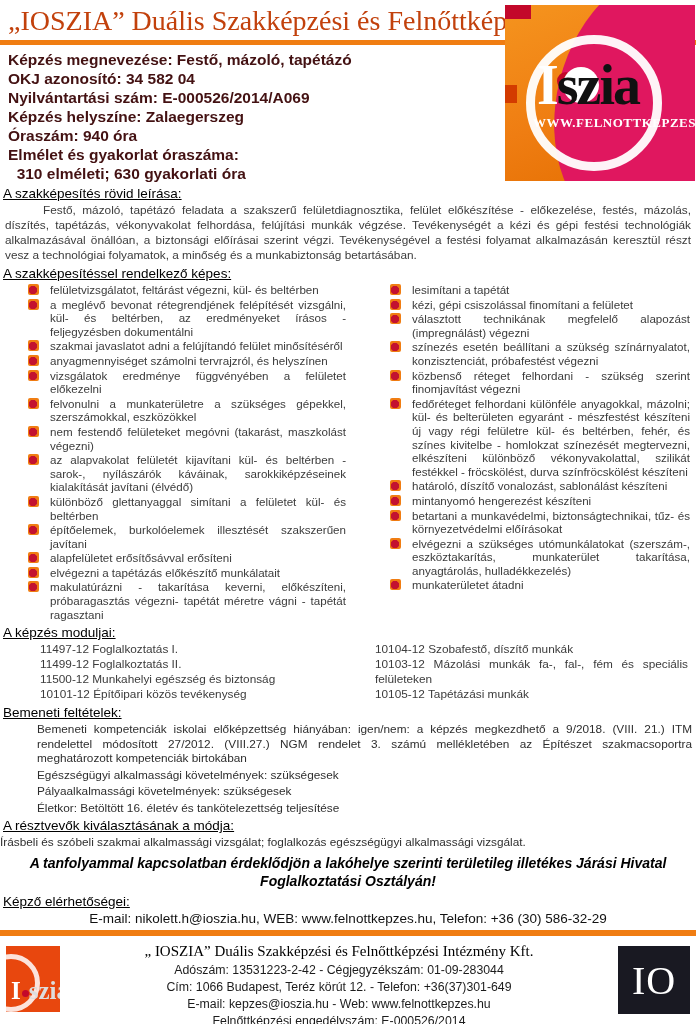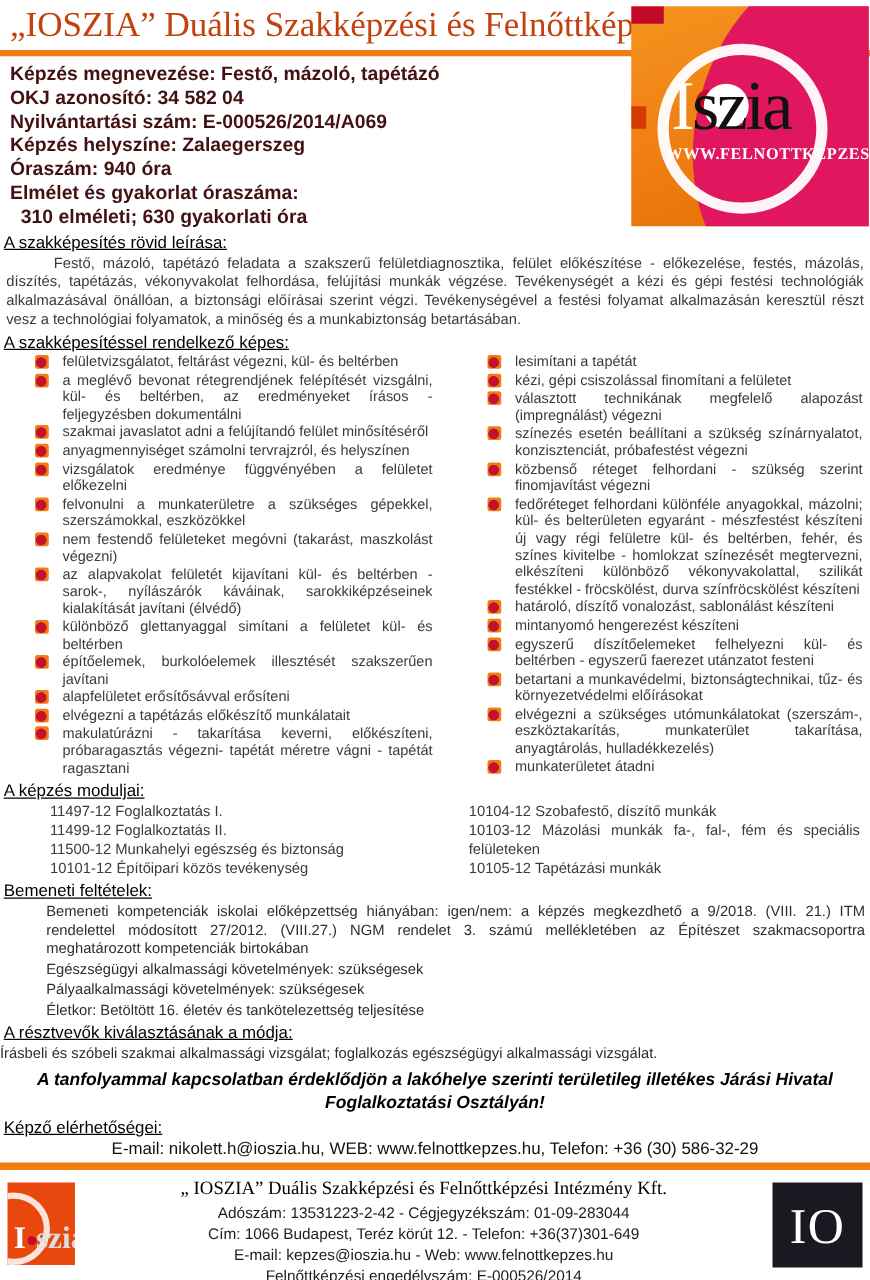--- a/index.html
+++ b/index.html
@@ -15,21 +15,21 @@
         background:linear-gradient(160deg,#F5941E 0%,#EF7D12 55%,#E46E00 100%);}
   .logo-pink{position:absolute;left:52px;top:-35px;width:185px;height:265px;background:#E0175F;
              border-radius:50%;transform:rotate(14deg);}
   .logo-sq-tl{position:absolute;left:0;top:0;width:26px;height:14px;background:#C3082A;}
   .logo-sq-left{position:absolute;left:0;top:80px;width:12px;height:18px;background:#D33B00;}
   .logo-ring{position:absolute;left:21px;top:30px;width:136px;height:136px;border:9px solid #fff;
              border-radius:50%;box-sizing:border-box;opacity:.95;}
   .logo-red-dot{position:absolute;left:52px;top:67px;width:18px;height:18px;border-radius:50%;background:#C3082A;}
   .logo-s-bg{position:absolute;left:58px;top:62px;width:36px;height:36px;border-radius:50%;background:#fff;}
   .logo-wordmark{position:absolute;left:32px;top:52px;font-family:"Liberation Serif",serif;
-                 font-weight:400;font-size:56px;line-height:1;letter-spacing:-2px;}
+                 font-weight:700;font-size:56px;line-height:1;letter-spacing:-2px;}
   .logo-i{color:#fff;} .logo-szia{color:#111;}
   .logo-url{position:absolute;left:28px;top:110px;color:#fff;font-family:"Liberation Serif",serif;
             font-weight:700;font-size:13px;letter-spacing:.5px;}
 
   
   .course{margin:5px 0 0 8px;}
   .course-line{font-weight:700;font-size:15.5px;line-height:19px;color:#431112;white-space:pre-wrap;}
 
   
   .sec-head{font-size:13.5px;color:#000;text-decoration:underline;margin:3px 0 2px 3px;}
@@ -227,24 +227,20 @@
         <div class="li">
           <span class="dot"></span>
           <span class="li-text">határoló, díszítő vonalozást, sablonálást készíteni</span>
         </div>
 
         <div class="li">
           <span class="dot"></span>
           <span class="li-text">mintanyomó hengerezést készíteni</span>
         </div>
 
-        <div class="li">
-          <span class="dot"></span>
-          <span class="li-text">egyszerű díszítőelemeket felhelyezni kül- és beltérben - egyszerű faerezet utánzatot festeni</span>
-        </div>
 
         <div class="li">
           <span class="dot"></span>
           <span class="li-text">betartani a munkavédelmi, biztonságtechnikai, tűz- és környezetvédelmi előírásokat</span>
         </div>
 
         <div class="li">
           <span class="dot"></span>
           <span class="li-text">elvégezni a szükséges utómunkálatokat (szerszám-, eszköztakarítás, munkaterület takarítása, anyagtárolás, hulladékkezelés)</span>
         </div>

